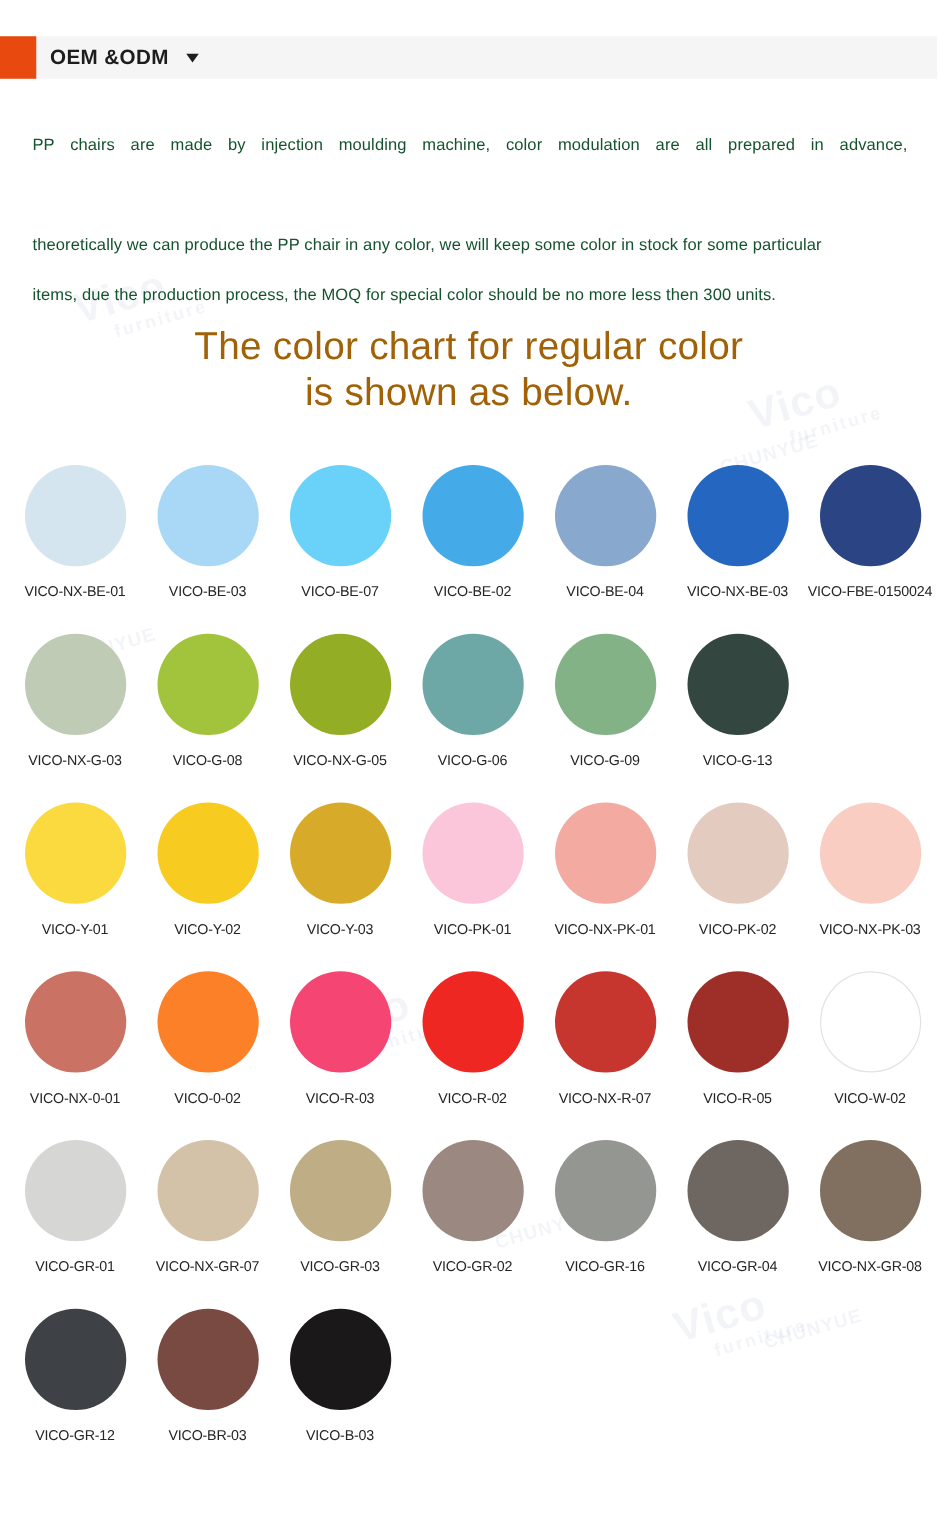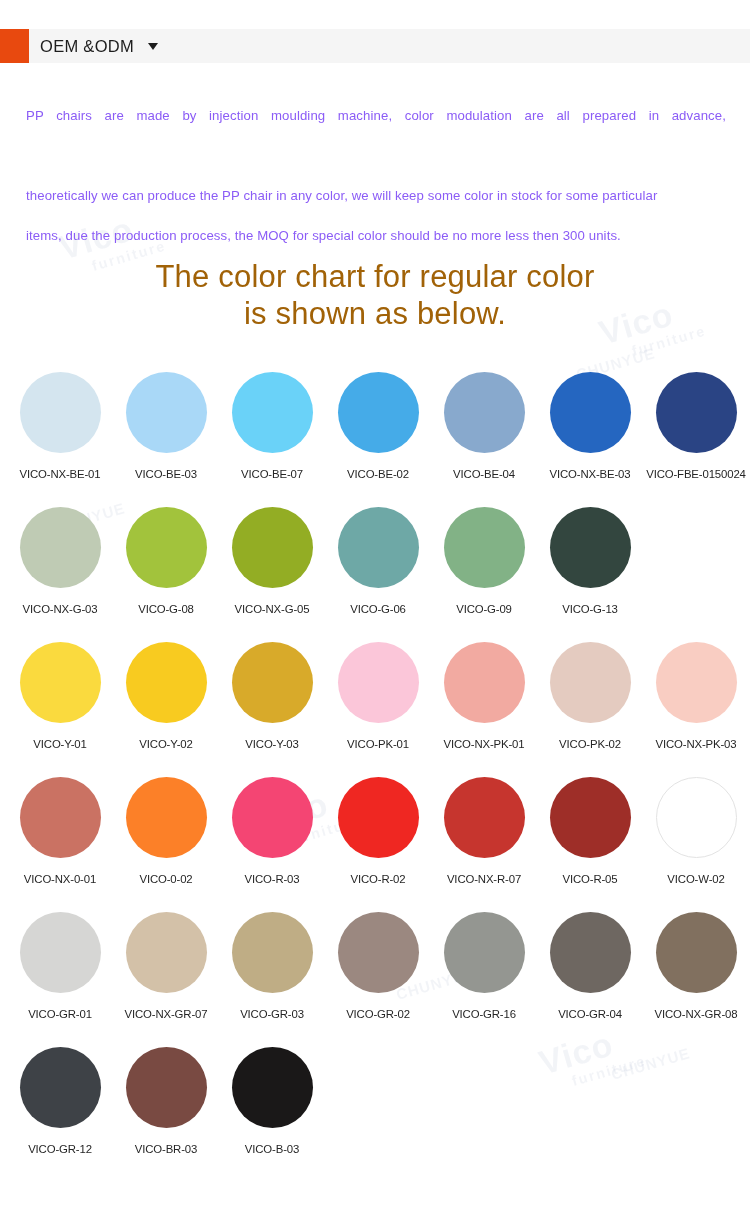--- a/index.html
+++ b/index.html
@@ -46,21 +46,21 @@
   }
   .header-accent {
     width: 29px;
     height: 34px;
     background: #e8490f;
     flex: 0 0 auto;
   }
   .header-title {
     margin-left: 11px;
     font-size: 16.5px;
-    font-weight: normal;
+    font-weight: bold;
     color: #1d1d1d;
     letter-spacing: 0.3px;
     font-family: "Liberation Sans", sans-serif;
   }
   .header-caret {
     margin-left: 14px;
     width: 0;
     height: 0;
     border-left: 5px solid transparent;
     border-right: 5px solid transparent;
@@ -68,21 +68,21 @@
   }
 
   
   .intro {
     position: absolute;
     left: 26px;
     top: 96px;
     width: 700px;
     font-size: 13.2px;
     line-height: 40px;
-    color: #8b5cf6;
+    color: #14532d;
     letter-spacing: 0.1px;
     text-align: justify;
     text-justify: inter-word;
   }
   .intro .l1 { display: block; text-align: justify; }
   .intro .l1::after { content: ""; display: inline-block; width: 100%; }
   .intro .l2 { display: block; }
   .intro .l3 { display: block; }
 
   

